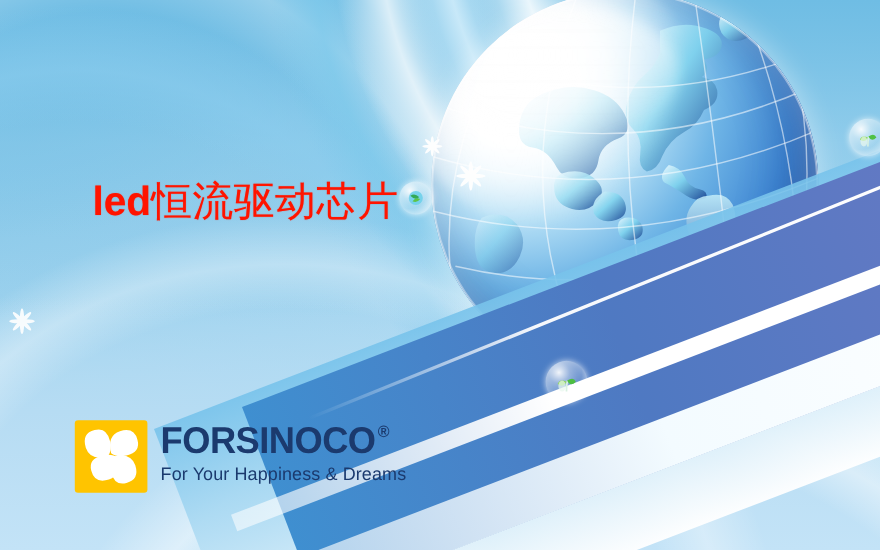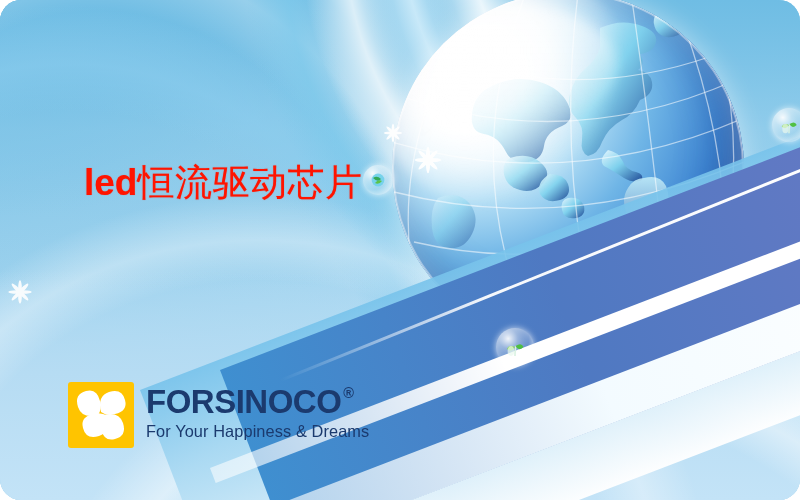--- a/index.html
+++ b/index.html
@@ -4,21 +4,20 @@
 <title>LED Catalog Banner</title>
 <style>
   html,body{margin:0;padding:0;background:#fff;}
   body{font-family:"Liberation Sans",sans-serif;}
 
   .stage{
     position:relative;
     width:800px;height:500px;
     overflow:hidden;
     background:#8ecae8;
-    border-radius:21px;
   }
 
   
   .bg-base{
     position:absolute;inset:0;
     background:linear-gradient(165deg,#7ec2e6 0%,#8fcbea 22%,#a6d6f0 52%,#b7ddf3 72%,#c5e4f6 100%);
   }
   .bg-top-wash{
     position:absolute;left:0;top:0;width:100%;height:58%;
     background:linear-gradient(180deg,#6fbde4 0%,rgba(130,198,232,.55) 45%,rgba(160,212,240,0) 100%);

